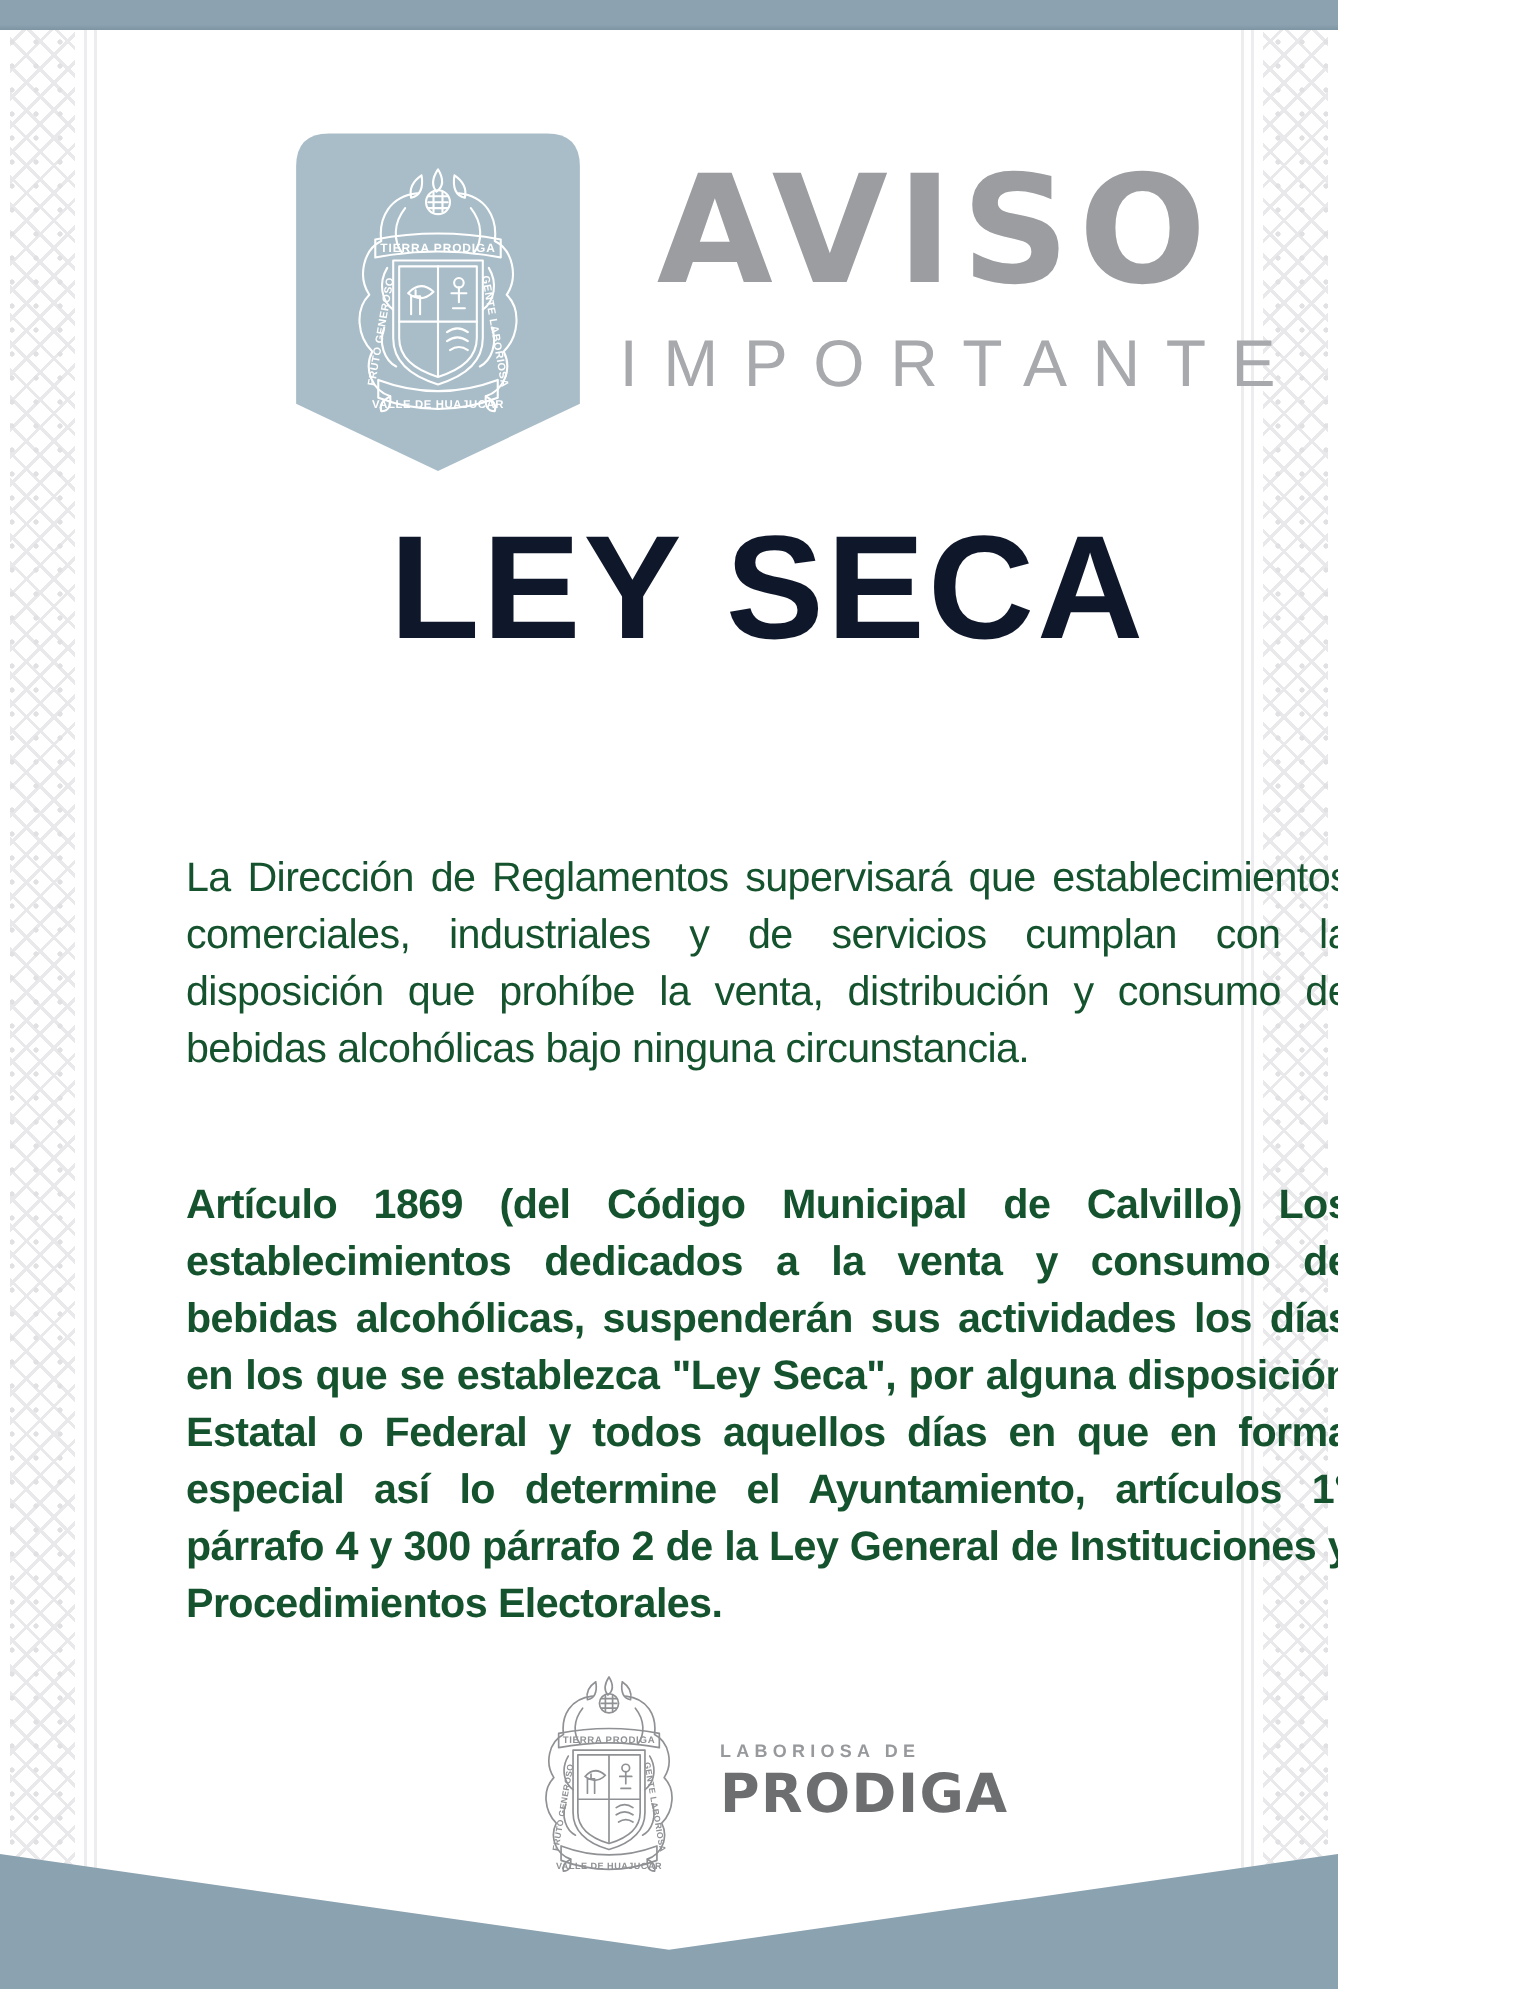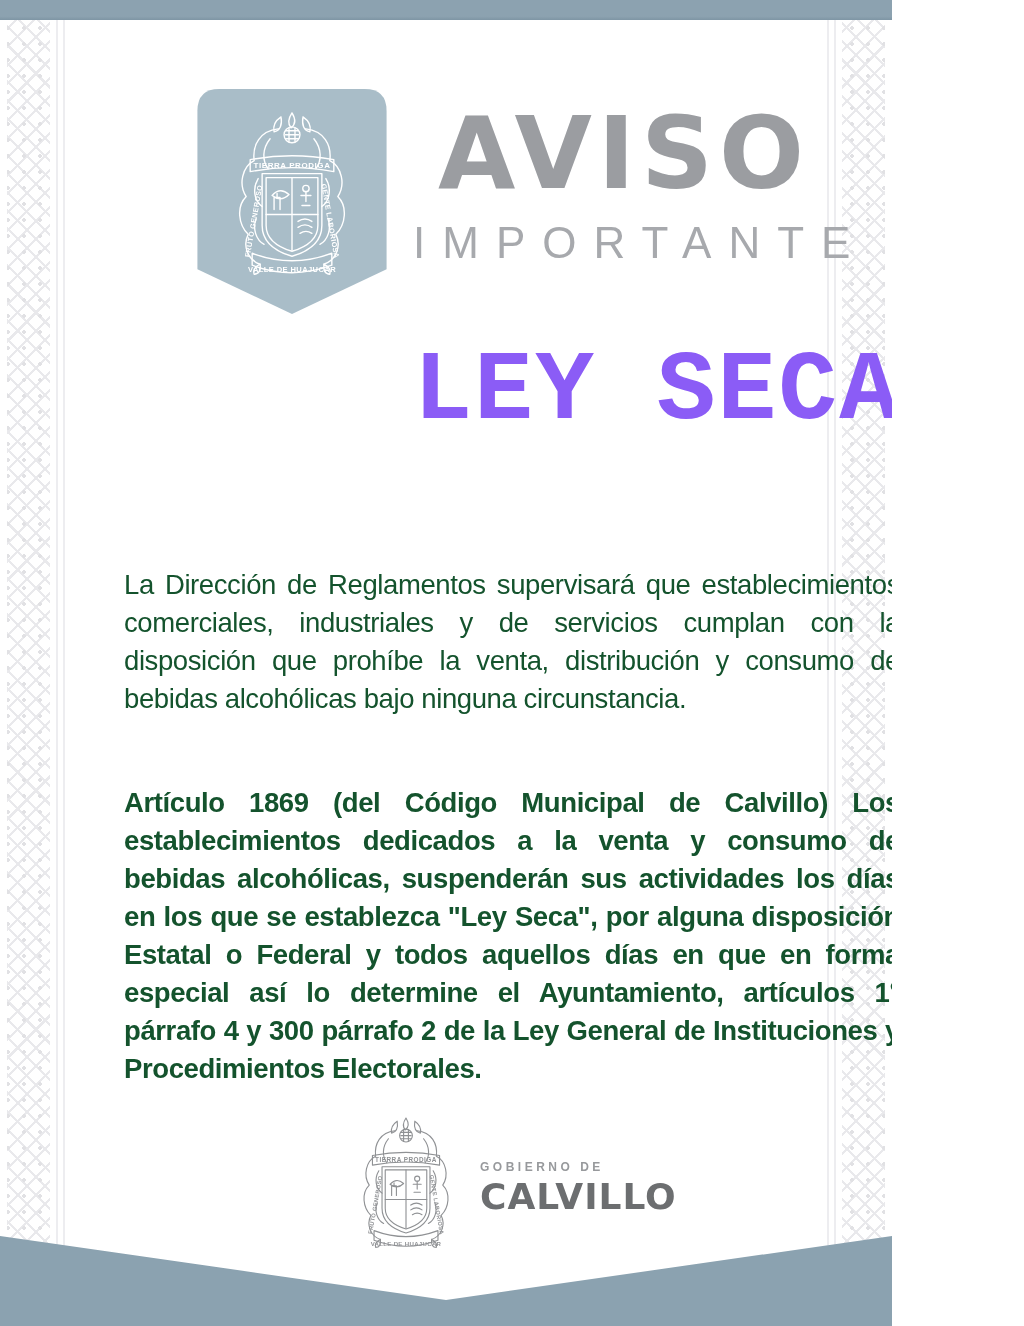--- a/index.html
+++ b/index.html
@@ -41,23 +41,23 @@
   }
   .importante {
     margin-top:14px; font-size:44px; font-weight:normal;
     letter-spacing:17px; padding-left:17px; color:#a7a9ad;
     font-family:"Liberation Sans",sans-serif;
   }
 
   
   .content { position:absolute; left:124px; width:776px; top:0; height:100%; z-index:2; }
   .title {
-    position:absolute; top:342px; left:0; right:0; text-align:right;
-    font-family:Liberation Mono, monospace;
-    font-weight:bold; font-size:98px; line-height:1.02; letter-spacing:2px; color:#8b5cf6;
+    position:absolute; top:342px; left:0; right:0; text-align:center;
+    font-family:Liberation Sans, sans-serif;
+    font-weight:bold; font-size:98px; line-height:1.02; letter-spacing:2px; color:#0f172a;
   }
   .subtitle {
     position:absolute; top:453px; left:0; right:0; text-align:center;
     font-weight:bold; font-size:30px; line-height:41px; letter-spacing:-0.3px;
     color:#1e1c1b; white-space:nowrap;
   }
   .body-par {
     position:absolute; left:0; right:0; text-align:justify;
     font-size:27.5px; line-height:38px; letter-spacing:-0.4px; color:#14532d;
   }
@@ -151,20 +151,20 @@
     <h1 class="title">LEY SECA</h1>
     <p class="body-par par1">La Dirección de Reglamentos supervisará que establecimientos comerciales, industriales y de servicios cumplan con la disposición que prohíbe la venta, distribución y consumo de bebidas alcohólicas bajo ninguna circunstancia.</p>
     <p class="body-par par2">Artículo 1869 (del Código Municipal de Calvillo) Los establecimientos dedicados a la venta y consumo de bebidas alcohólicas, suspenderán sus actividades los días en los que se establezca "Ley Seca", por alguna disposición Estatal o Federal y todos aquellos días en que en forma especial así lo determine el Ayuntamiento, artículos 1° párrafo 4 y 300 párrafo 2 de la Ley General de Instituciones y Procedimientos Electorales.</p>
   </div>
 
   <div class="footer-logo">
     <svg class="coa-footer" viewBox="0 0 160 184" aria-hidden="true">
       <use href="#coa"></use>
     </svg>
     <div class="logo-text">
-      <div class="gob">GOBIERNO DE</div>
-      <div class="calvillo">CALVILLO</div>
+      <div class="gob">LABORIOSA DE</div>
+      <div class="calvillo">PRODIGA</div>
     </div>
   </div>
 
   <div class="bottom-band"></div>
 
 </div>
 
 </body></html>

